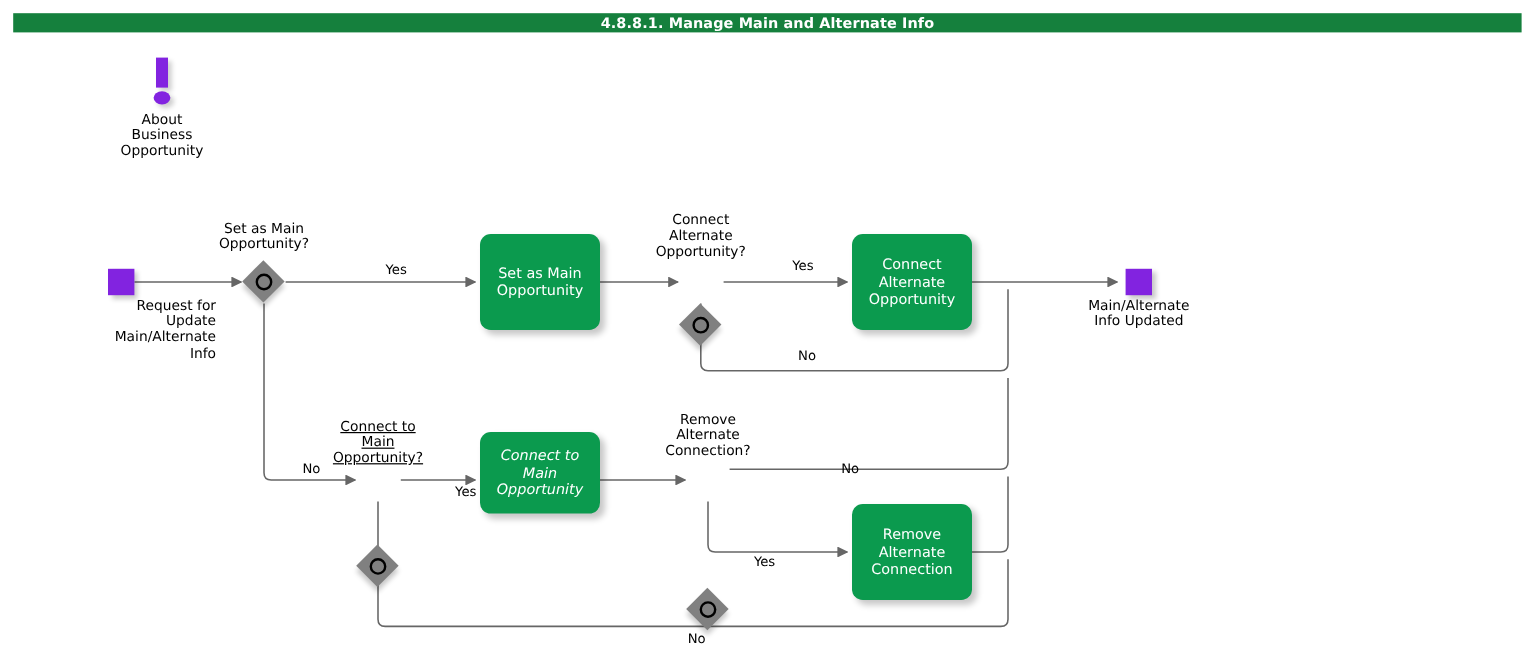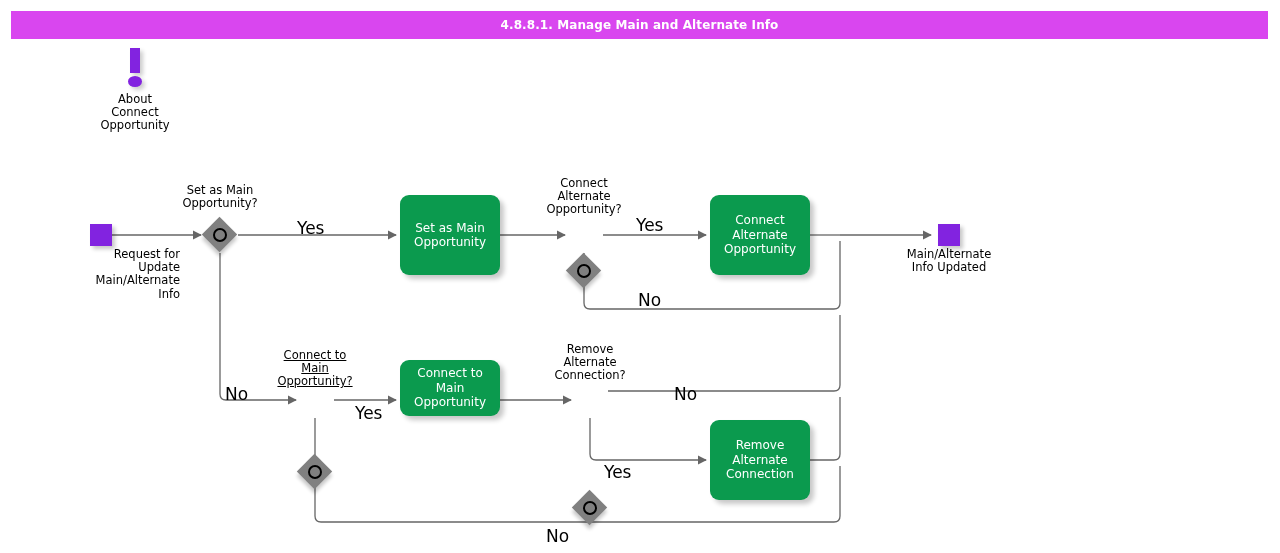--- a/index.html
+++ b/index.html
@@ -18,22 +18,22 @@
     position: absolute;
     left: 0; top: 0;
     width: 1280px;
     height: 553px;
   }
   .title-bar {
     position: absolute;
     left: 11px;
     top: 11px;
     width: 1257px;
-    height: 28px;
-    background: #d946ef;
+    height: 16px;
+    background: #15803d;
     color: #ffffff;
     font-size: 12px;
     font-weight: bold;
     display: flex;
     align-items: center;
     justify-content: center;
     letter-spacing: 0.1px;
   }
   .node {
     position: absolute;
@@ -132,23 +132,23 @@
   .annotation-label {
     position: absolute;
     text-align: center;
     font-size: 11.5px;
     color: #000000;
     line-height: 13.2px;
     white-space: pre-line;
   }
   .edge-label {
     position: absolute;
-    font-size: 17px;
-    color: #000000;
-    text-align: left;
+    font-size: 11px;
+    color: #000000;
+    text-align: right;
     white-space: nowrap;
   }
 </style>
 </head>
 <body>
 
 <svg id="canvas" viewBox="0 0 1280 553" width="1280" height="553" xmlns="http://www.w3.org/2000/svg">
   <defs>
     <marker id="arrow" viewBox="0 0 10 10" refX="9" refY="5" markerWidth="7" markerHeight="7" orient="auto-start-reverse">
       <path d="M 0 0 L 10 5 L 0 10 z" fill="#666666"></path>
@@ -189,21 +189,21 @@
   <path d="M 840 235 L 931 235" fill="none" stroke="#666666" stroke-width="1.3" marker-end="url(#arrow)"></path>
 </svg>
 
 <div class="title-bar">4.8.8.1. Manage Main and Alternate Info</div>
 
 <div class="annotation-icon" style="left:122px; top:48px;">
   <div class="bang-stem"></div>
   <div class="bang-dot"></div>
 </div>
 <div class="annotation-label" style="left:74px; top:93px; width:122px;">About
-Connect
+Business
 Opportunity</div>
 
 <div class="node event-square" style="left:90px; top:224px;"></div>
 <div class="event-label" style="left:20px; top:248px; width:160px;text-align:right;">Request for
 Update
 Main/Alternate
 Info</div>
 
 <div class="node gateway" style="left:202px; top:217px;">
   <div class="diamond"></div>
@@ -232,21 +232,21 @@
 Info Updated</div>
 
 <div class="node gateway" style="left:297px; top:382px;">
   <div class="diamond"></div>
   <div class="ring"></div>
 </div>
 <div class="gateway-label" style="left:255px; top:349px; width:120px;text-decoration:underline;">Connect to
 Main
 Opportunity?</div>
 
-<div class="node task" style="left:400px; top:360px; width:100px; height:56px;">Connect to Main
+<div class="node task" style="left:400px; top:360px; width:100px; height:68px;font-style:italic;">Connect to Main
 Opportunity</div>
 
 <div class="node gateway" style="left:572px; top:382px;">
   <div class="diamond"></div>
   <div class="ring"></div>
 </div>
 <div class="gateway-label" style="left:530px; top:343px; width:120px;">Remove
 Alternate
 Connection?</div>
 

